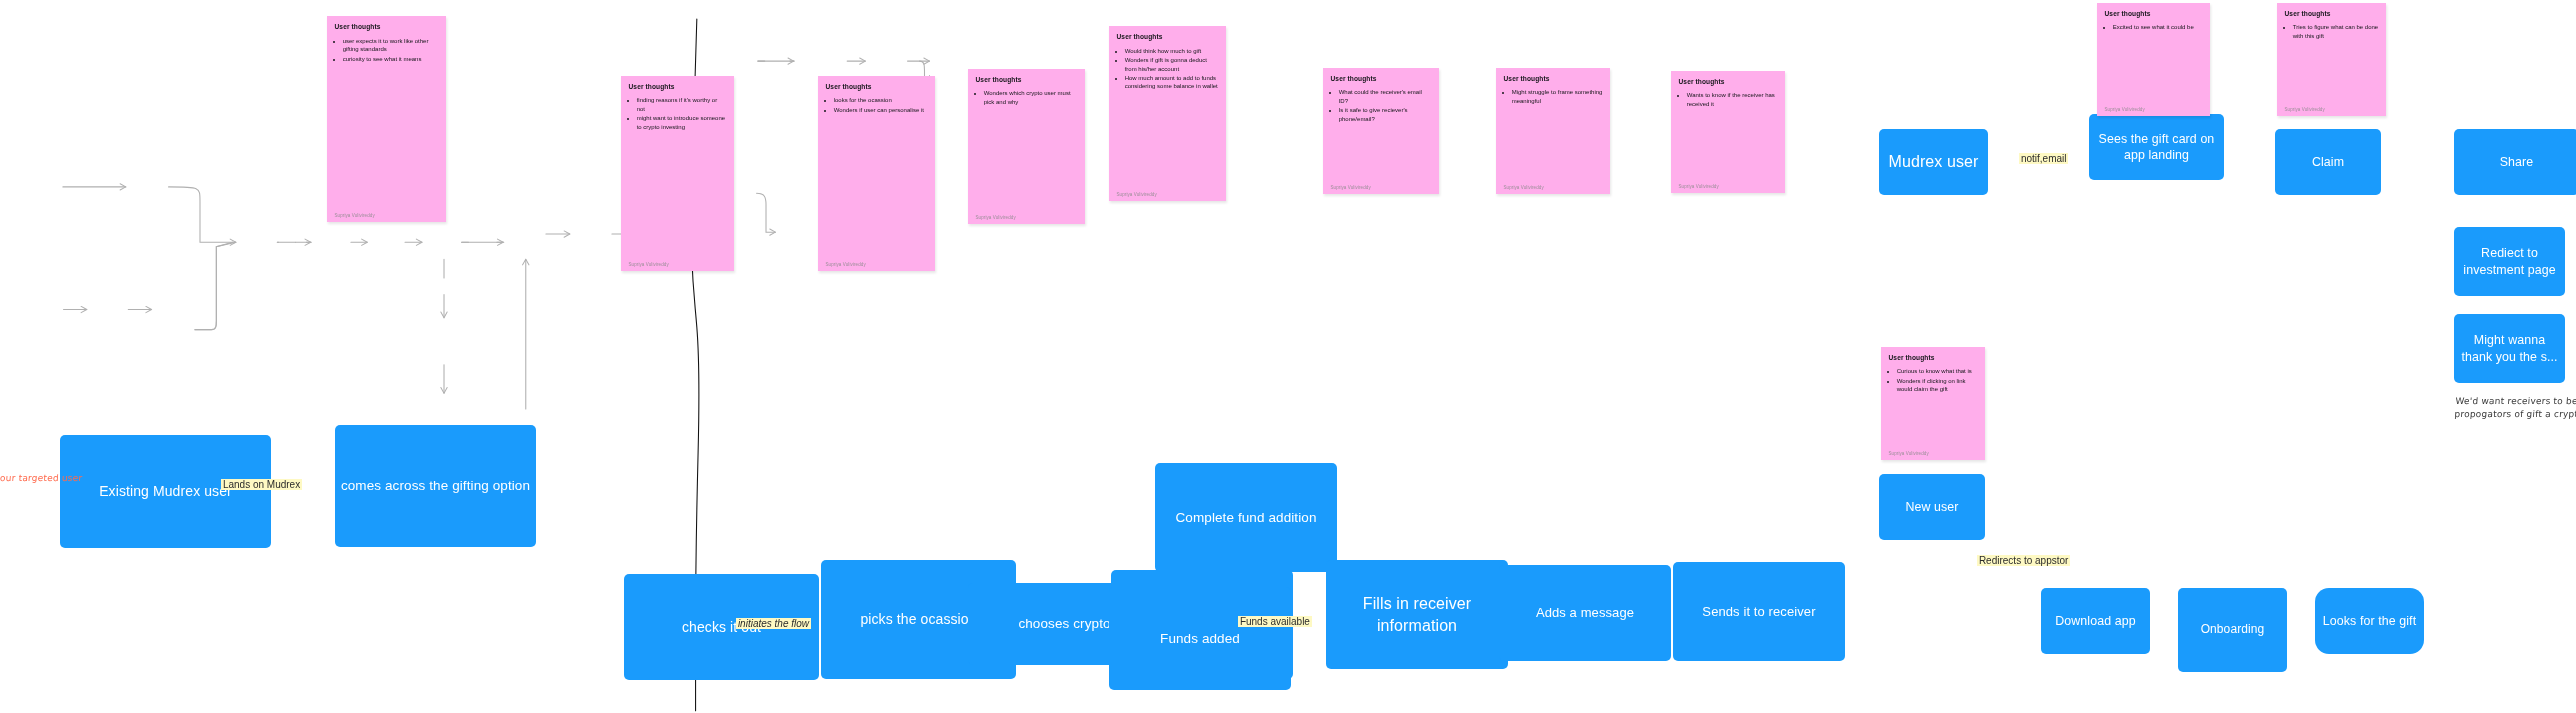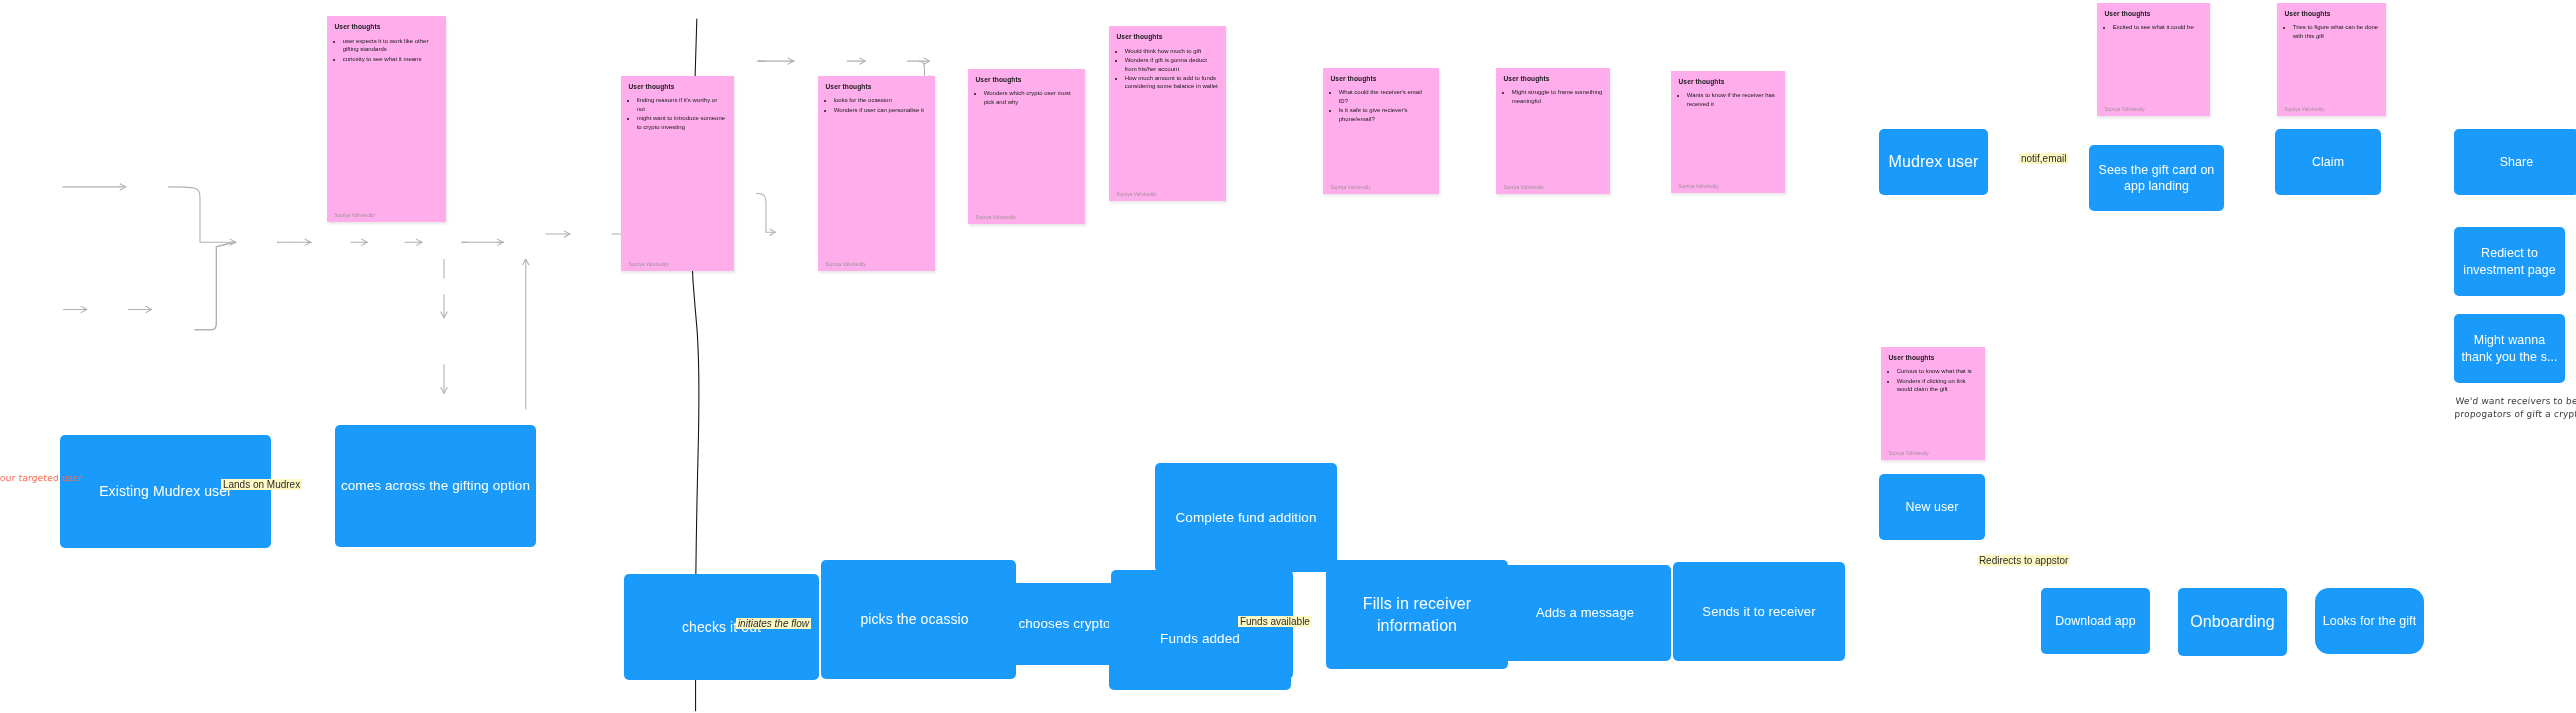--- a/index.html
+++ b/index.html
@@ -223,28 +223,28 @@
         <ul>
           <li>Wants to know if the receiver has received it</li>
         </ul>
         <div class="author">Supriya Vulivireddy</div>
       </div>
       <div class="elabel" style="left: 221px; top: 479px; font-size: 10px;">Lands on Mudrex</div>
       <div class="elabel" style="left: 736px; top: 618px; font-size: 10px; font-style: italic;">initiates the flow</div>
       <div class="elabel" style="left: 1238px; top: 616px; font-size: 10px;">Funds available</div>
       <div class="hand red" style="left: 0px; top: 472px; font-size: 9px;">our targeted user</div>
       <div class="node blue" style="left: 1879px; top: 129px; width: 109px; height: 66px; font-size: 16px;">Mudrex user</div>
-      <div class="node blue" style="left: 2089px; top: 145px; width: 135px; height: 66px; font-size: 12.4px;">Sees the gift card on app landing</div>
+      <div class="node blue" style="left: 2089px; top: 114px; width: 135px; height: 66px; font-size: 12.4px;">Sees the gift card on app landing</div>
       <div class="node blue" style="left: 2275px; top: 129px; width: 106px; height: 66px; font-size: 12.4px;">Claim</div>
       <div class="node blue" style="left: 2454px; top: 129px; width: 125px; height: 66px; font-size: 12.4px;">Share</div>
       <div class="node blue" style="left: 2454px; top: 219px; width: 111px; height: 69px; font-size: 12.4px; margin-top: 8px;">Rediect to investment page</div>
       <div class="node blue" style="left: 2454px; top: 314px; width: 111px; height: 69px; font-size: 12.4px;">Might wanna thank you the s...</div>
       <div class="node blue" style="left: 1879px; top: 474px; width: 106px; height: 66px; font-size: 12.4px;">New user</div>
       <div class="node blue" style="left: 2041px; top: 588px; width: 109px; height: 66px; font-size: 12.4px;">Download app</div>
-      <div class="node blue" style="left: 2178px; top: 588px; width: 109px; height: 68px; font-size: 16px;">Onboarding</div>
+      <div class="node blue" style="left: 2178px; top: 588px; width: 109px; height: 84px; font-size: 12px;">Onboarding</div>
       <div class="node blue" style="left: 2315px; top: 588px; width: 109px; height: 66px; font-size: 12.4px; border-radius: 14px;">Looks for the gift</div>
       <div class="sticky" style="left: 2097px; top: 3.1px; width: 113px; height: 113px;">
         <div class="st-title">User thoughts</div>
         <ul>
           <li>Excited to see what it could be</li>
         </ul>
         <div class="author">Supriya Vulivireddy</div>
       </div>
       <div class="sticky" style="left: 2277px; top: 3.1px; width: 109px; height: 113px;">
         <div class="st-title">User thoughts</div>

